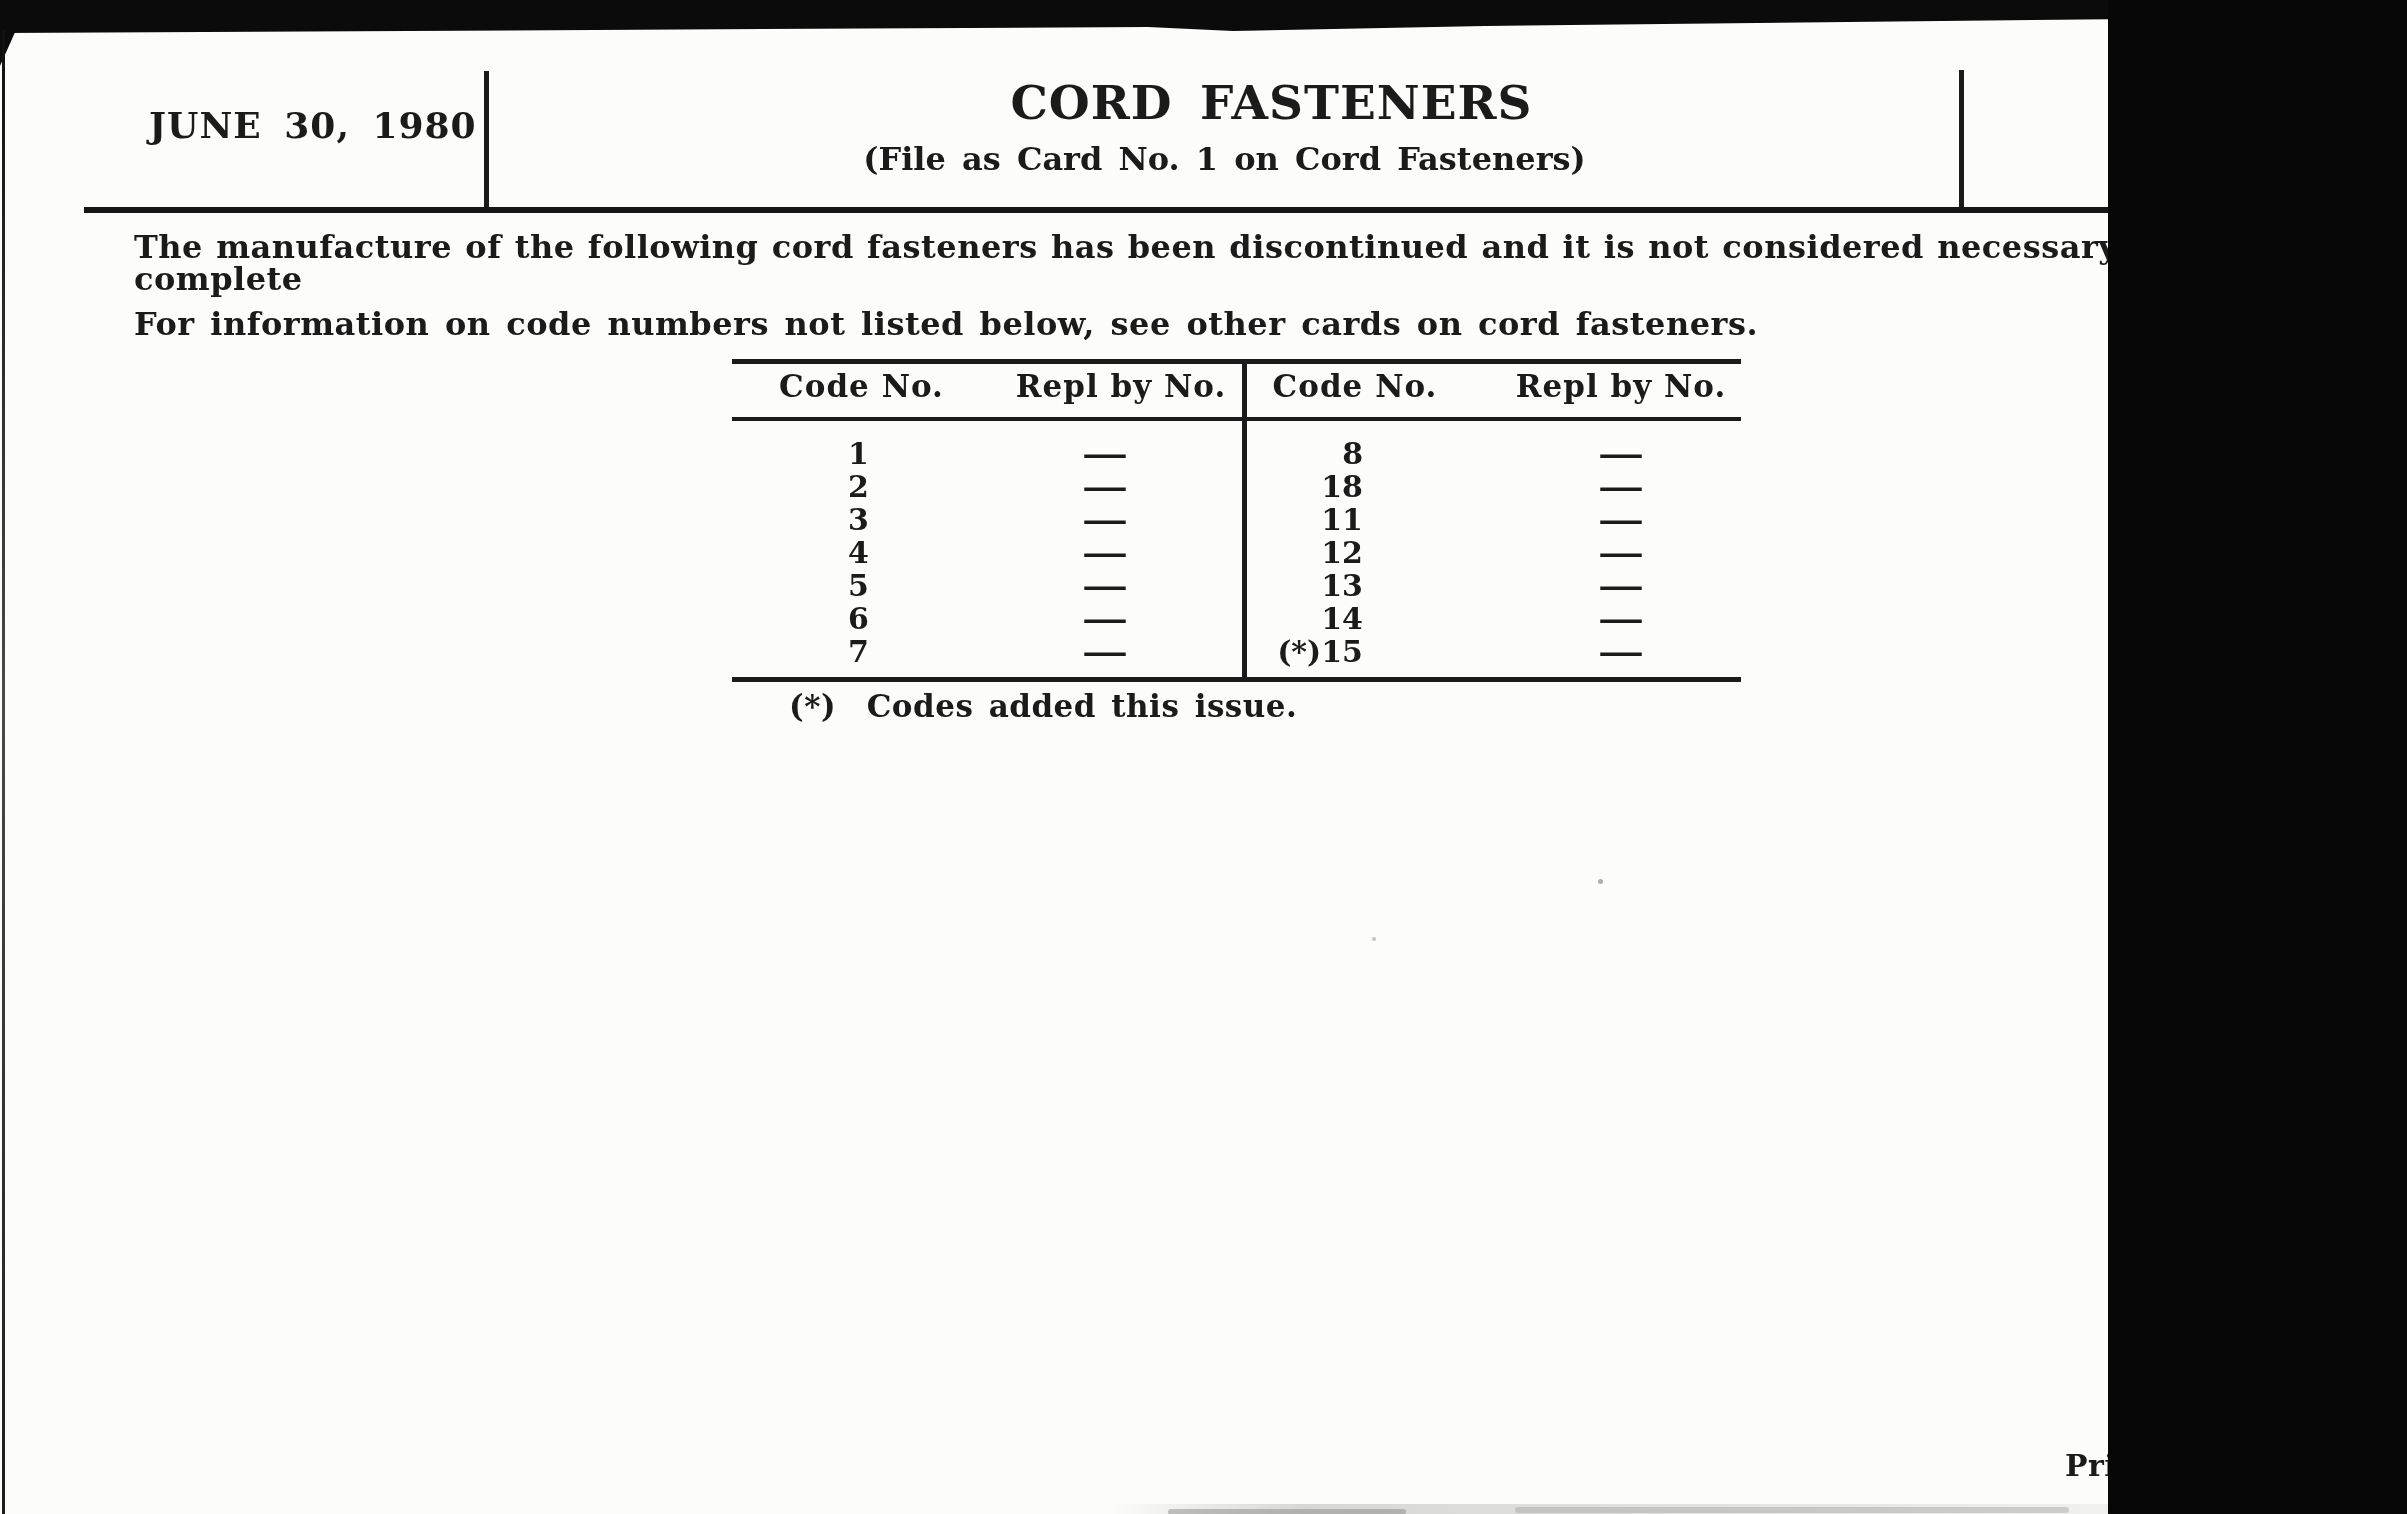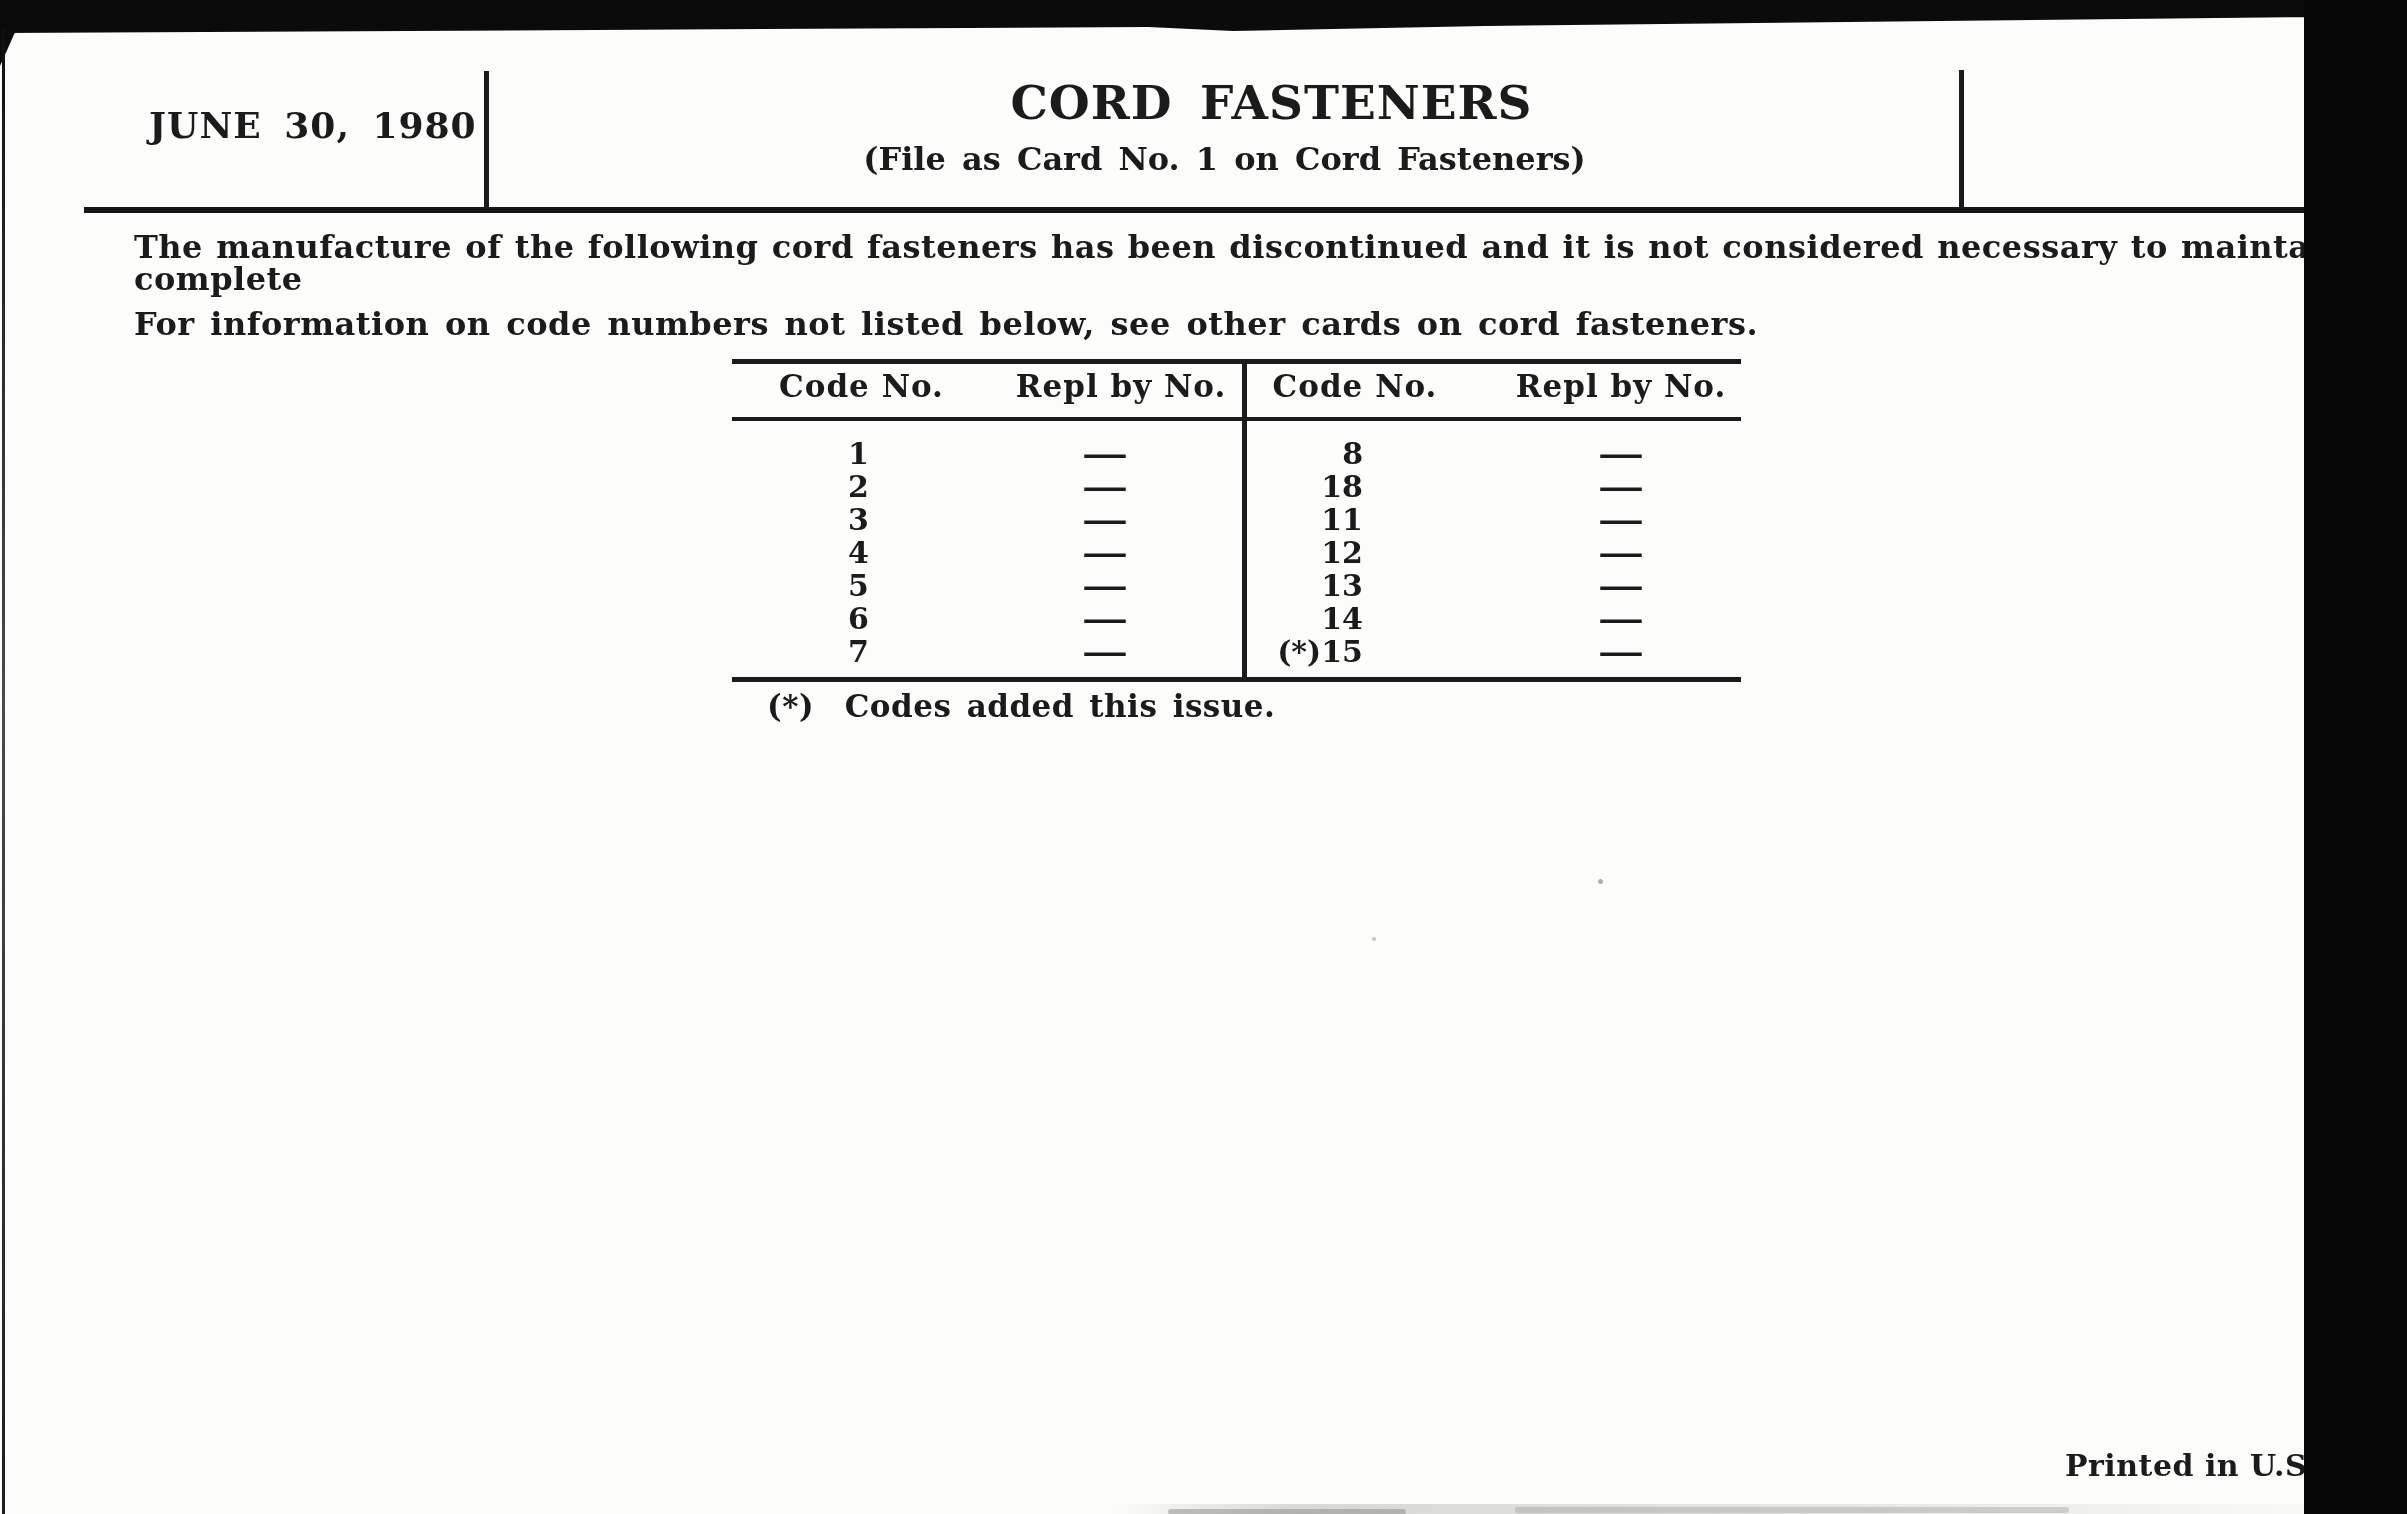--- a/index.html
+++ b/index.html
@@ -1,17 +1,17 @@
 <!DOCTYPE html>
 <html><head>
 <meta charset="utf-8">
 <style>
   html,body{margin:0;padding:0;background:#070707;}
   .page{
-    position:relative; width:2304px; height:1515px; overflow:hidden;
+    position:relative; width:2108px; height:1515px; overflow:hidden;
     background:#fcfcfa; color:#1b1b1b;
     font-family:"DejaVu Serif", "Liberation Serif", serif;
     font-weight:bold;
   }
   .abs{position:absolute;}
   .ink{background:#1b1b1b;}
 
   
   .top-bar{left:0;top:0;width:2408px;height:34px;background:#0b0b0b;
     clip-path:polygon(0 0,2408px 0,2408px 16px,1485px 26px,1233px 31px,1148px 27px,594px 30px,0 33px);}
@@ -56,21 +56,21 @@
   .h3{left:514px;width:218px;}
   .h4{left:780px;width:218px;}
   .t-rows{left:0;top:438px;width:1009px;}
   .t-rows{top:78px;}
   .t-row{position:relative;height:33px;line-height:33px;font-size:30px;}
   .c-lcode{position:absolute;left:0;width:253px;text-align:center;}
   .c-ldash{position:absolute;left:274px;width:198px;text-align:center;}
   .c-rcode{position:absolute;left:433px;width:198px;text-align:right;}
   .c-rdash{position:absolute;left:790px;width:198px;text-align:center;}
   .dash{display:inline-block;transform:scaleX(1.55);}
-  .footnote{left:767px;top:691px;font-size:31px;line-height:1;letter-spacing:0.5px;word-spacing:4px;white-space:pre;}
+  .footnote{left:789px;top:691px;font-size:31px;line-height:1;letter-spacing:0.5px;word-spacing:4px;white-space:pre;}
 
   
   .footer-property{left:1245px;top:1457px;transform:translateX(-50%);font-size:30px;line-height:1;letter-spacing:0.5px;white-space:nowrap;}
   .footer-printed{left:2065px;top:1451px;font-size:30px;line-height:1;letter-spacing:0.5px;white-space:nowrap;}
 </style>
 </head>
 <body>
 
 <div class="page">
 

